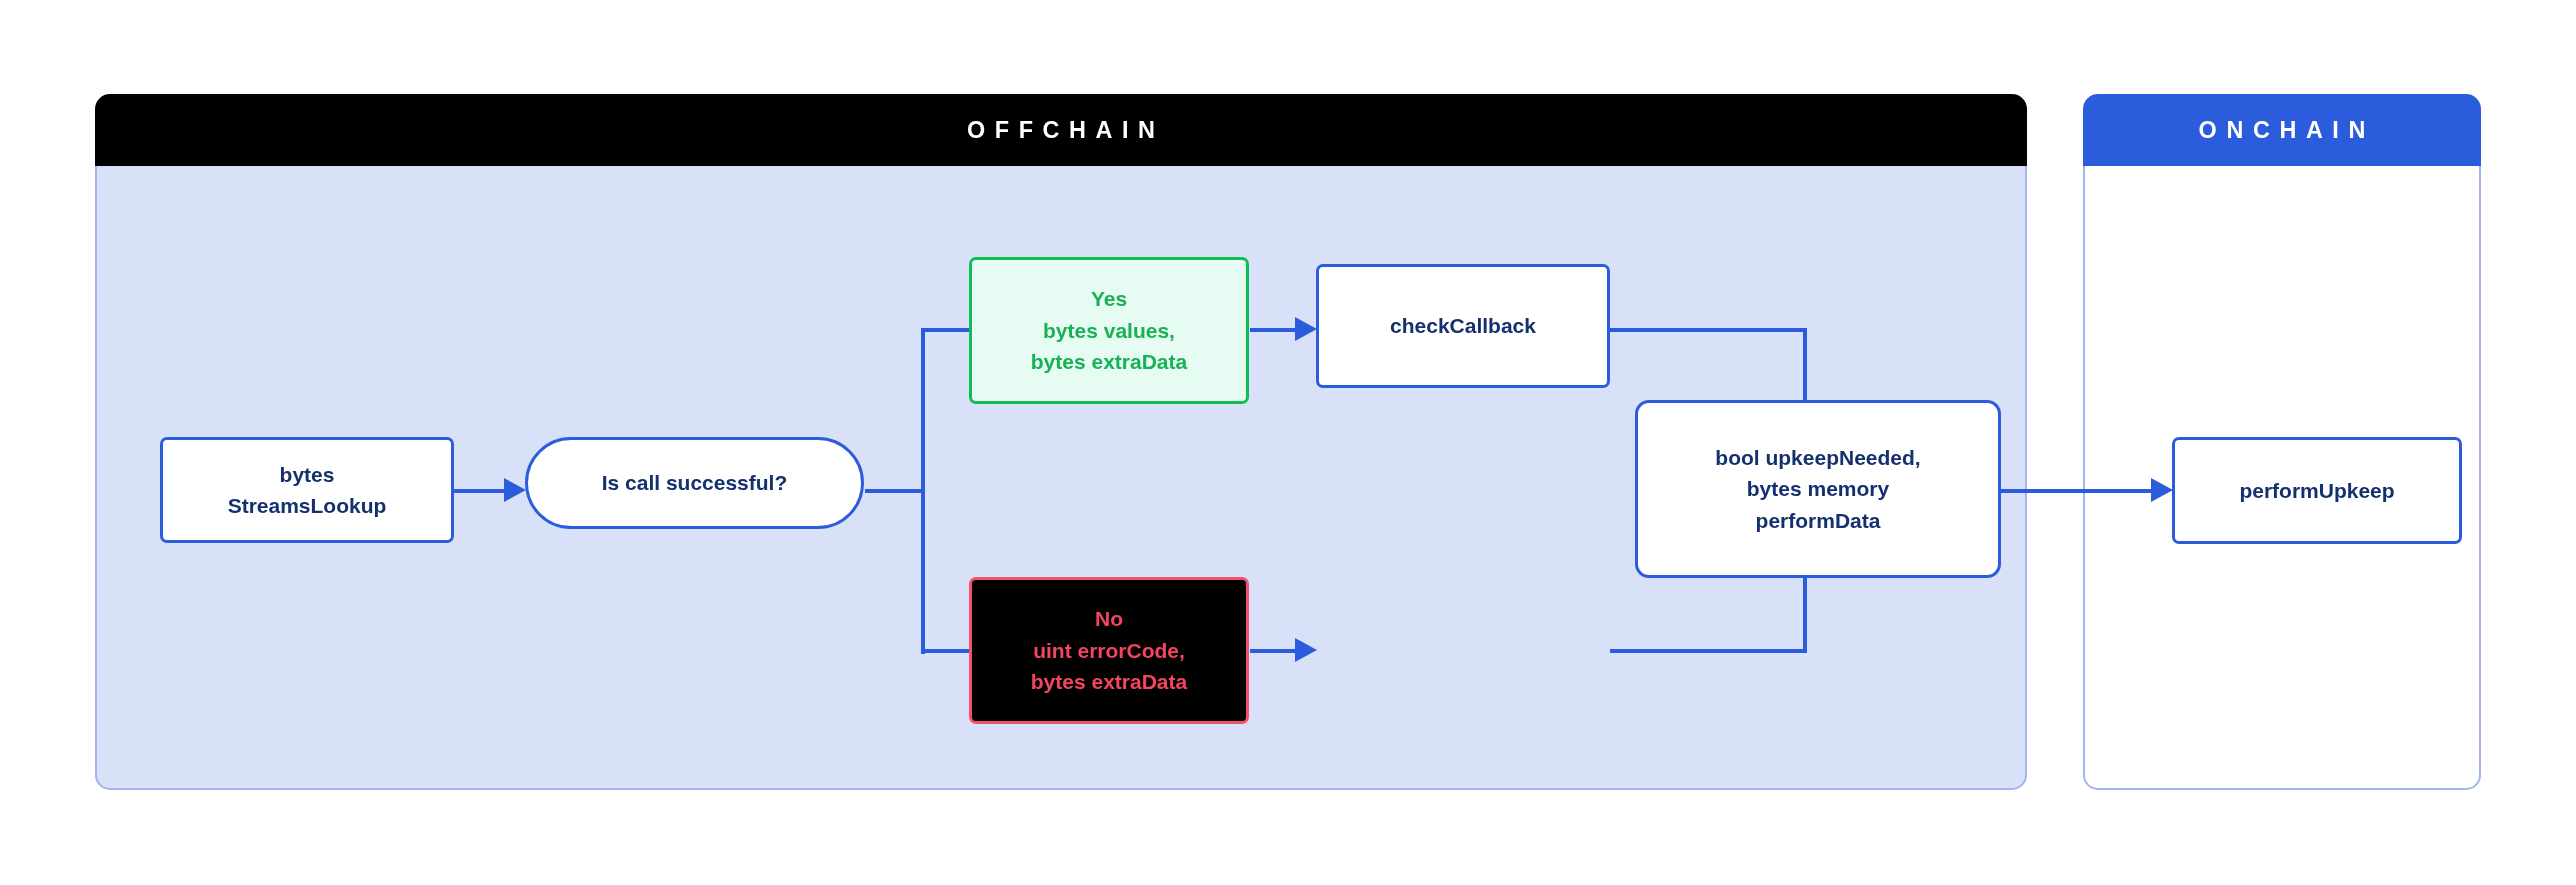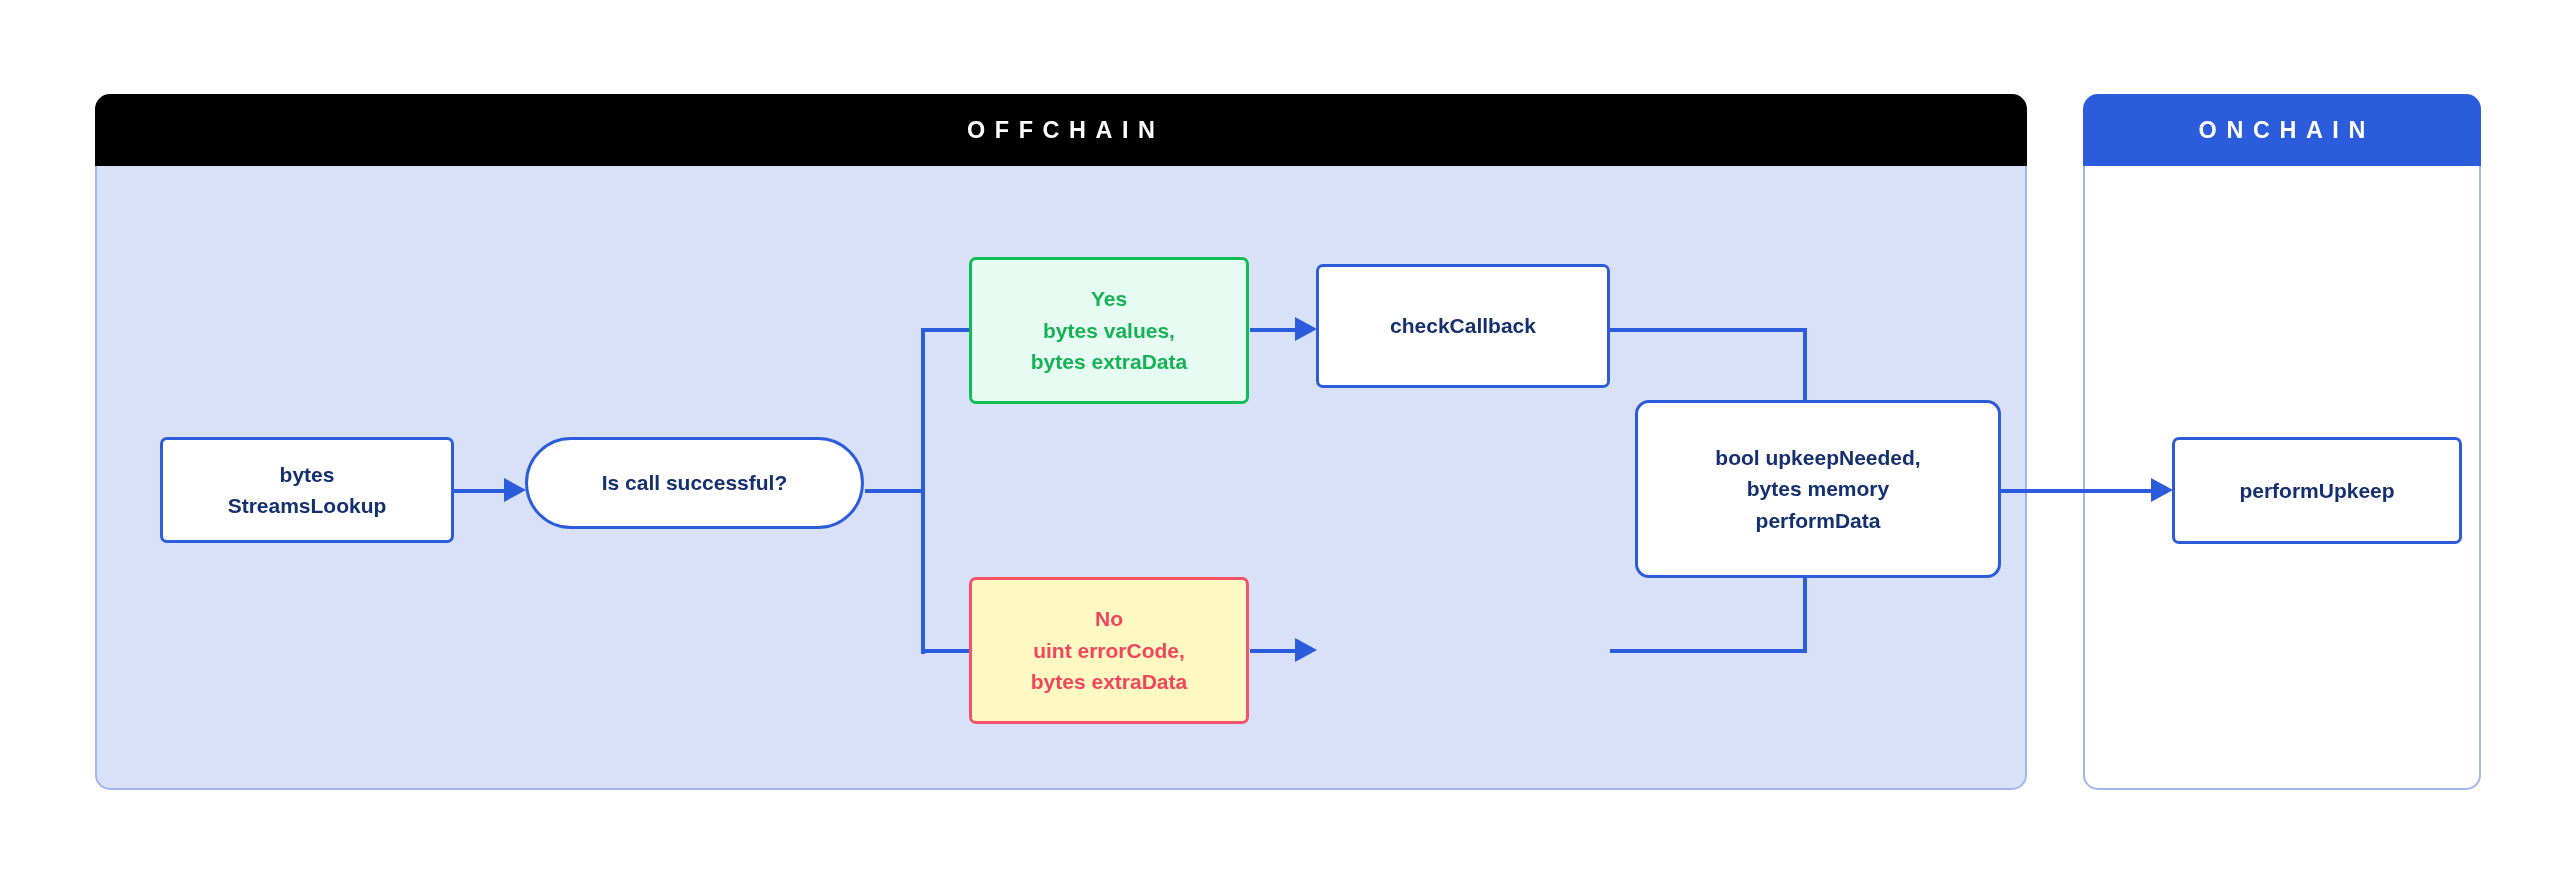--- a/index.html
+++ b/index.html
@@ -48,21 +48,21 @@
   }
   .node-revert{left:160px;top:437px;width:294px;height:106px;}
   .node-decision{left:525px;top:437px;width:339px;height:92px;border-radius:54px;}
   .node-yes{
     left:969px;top:257px;width:280px;height:147px;
     border:3.7px solid #0FBD55;background:#E6FBF1;color:#17B256;
   }
   .node-callback{left:1316px;top:264px;width:294px;height:124px;}
   .node-no{
     left:969px;top:577px;width:280px;height:147px;
-    border:3.7px solid #F4516B;background:#fef9c3;color:#F4455E;
+    border:3.7px solid #F4516B;background:#000000;color:#F4455E;
   }
   .node-errorhandler{left:1316px;top:597px;width:294px;height:106px;}
   .node-upkeep{left:1635px;top:400px;width:366px;height:178px;border-radius:14px;}
   .node-perform{left:2172px;top:437px;width:290px;height:107px;}
 
   
   .line{position:absolute;background:#2B5CDB;z-index:1;}
   .hline{height:3.7px;}
   .vline{width:3.7px;}
   .arrowhead{

